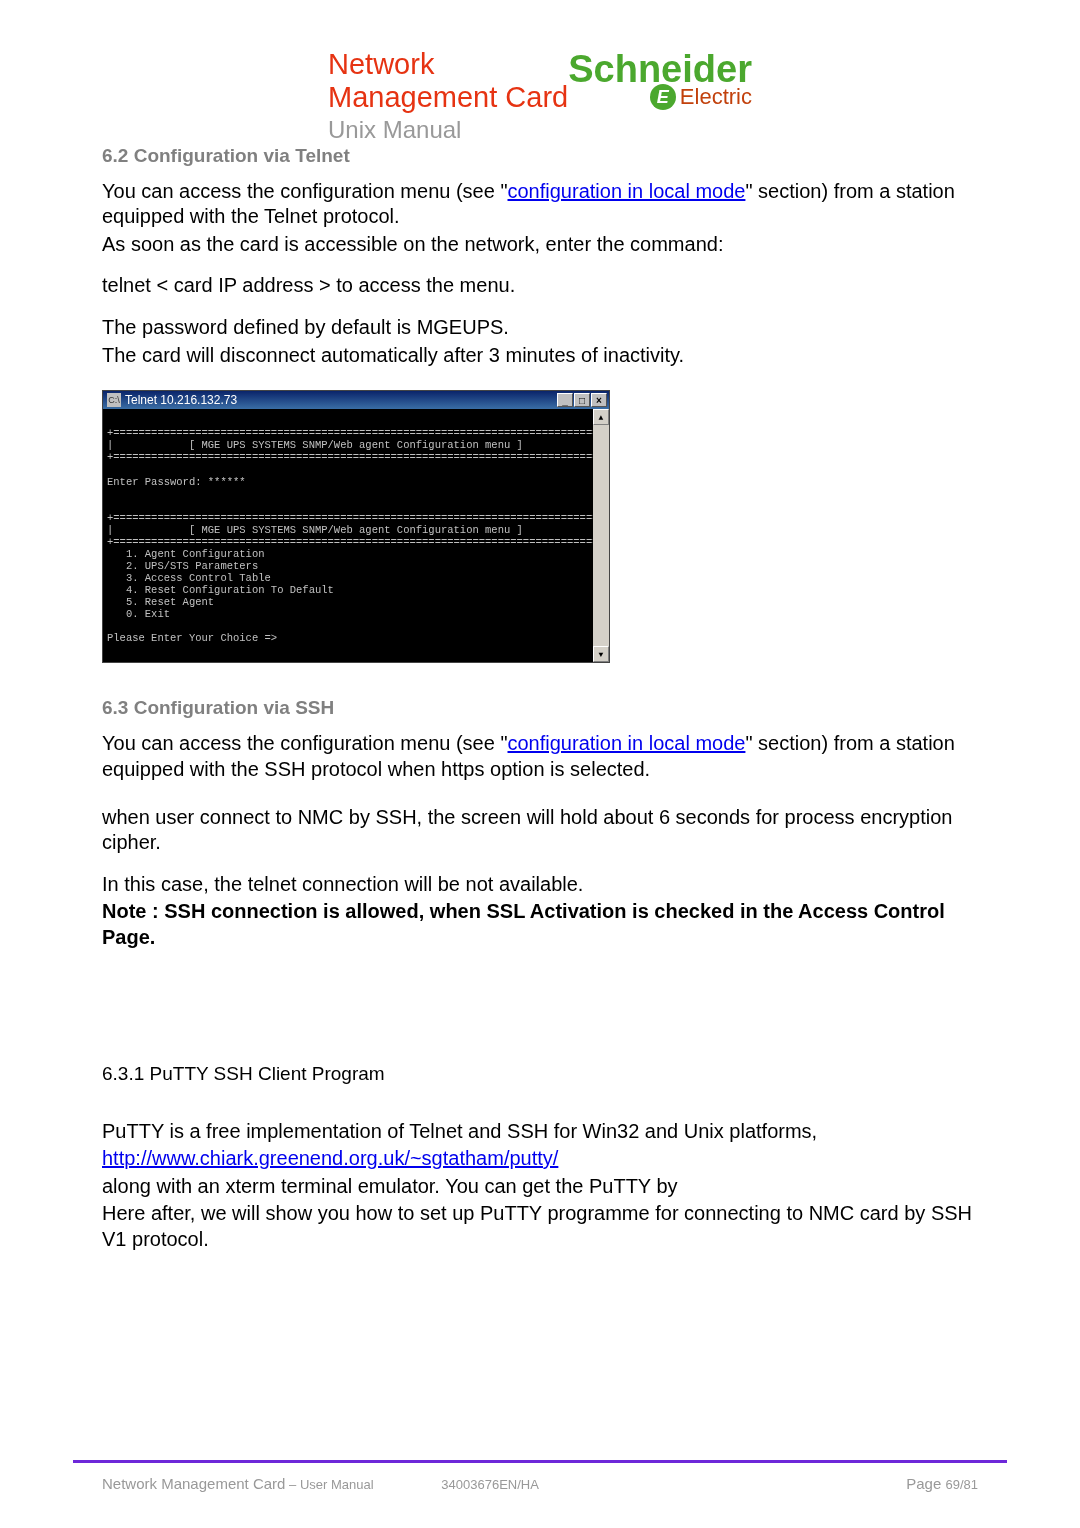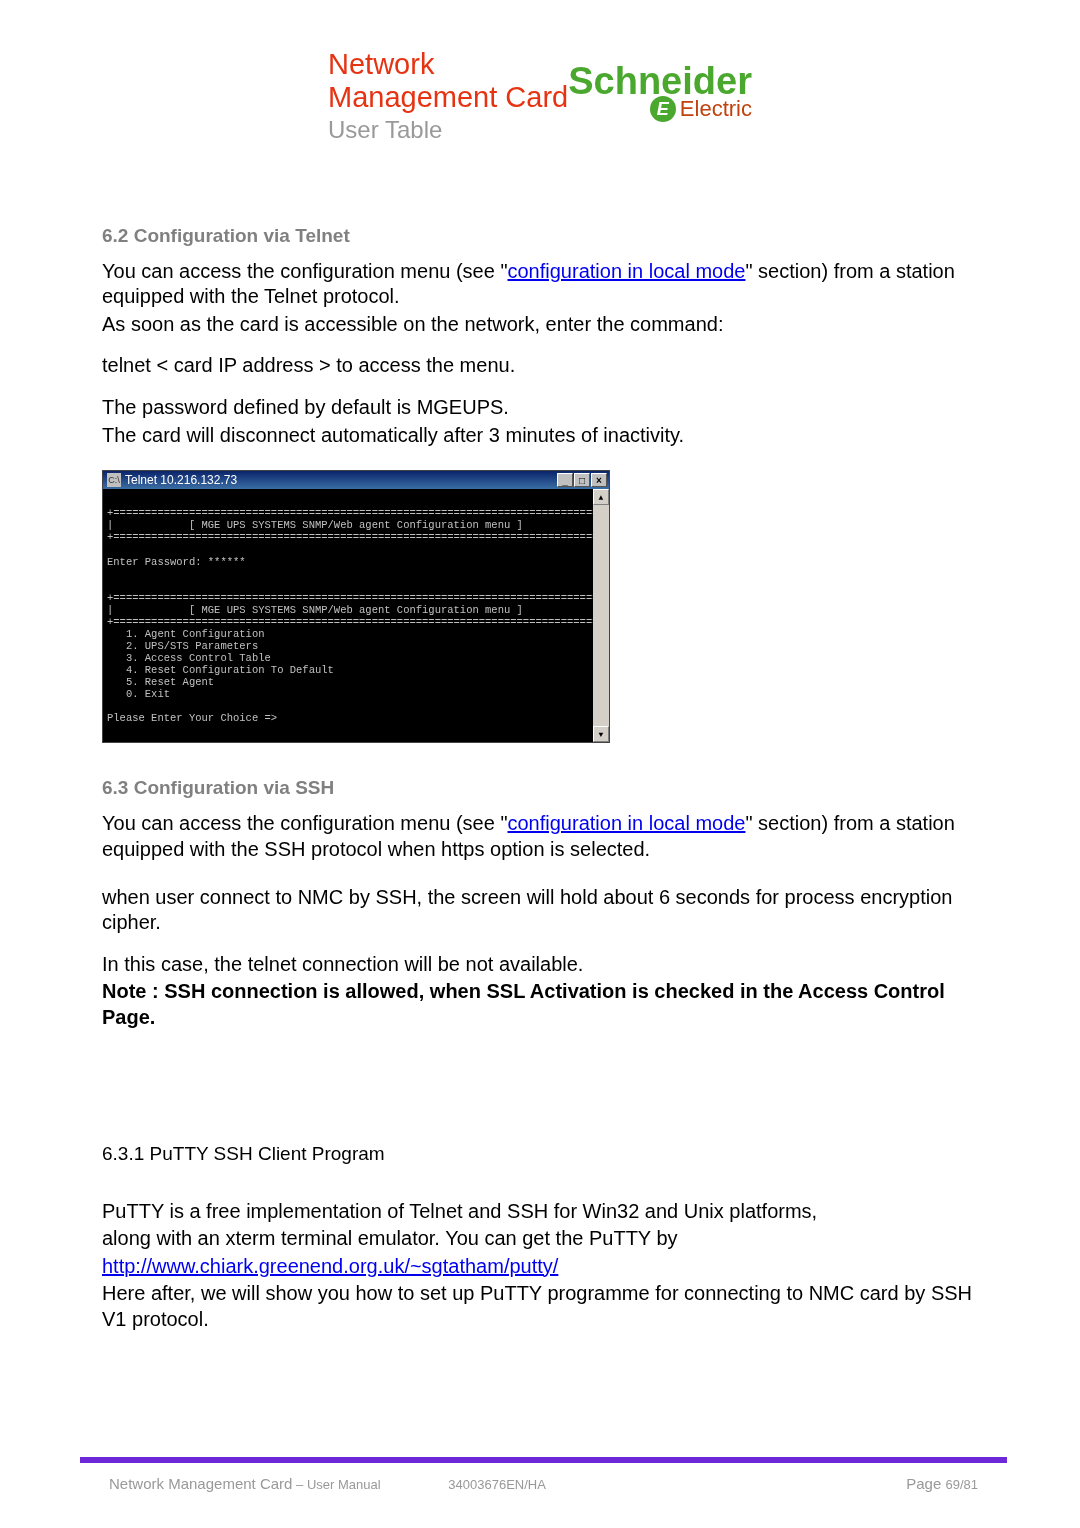--- a/index.html
+++ b/index.html
@@ -31,21 +31,21 @@
     color: #e63312;
     line-height: 1.15;
   }
   .title-sub {
     font-size: 24px;
     font-weight: 300;
     color: #999;
     line-height: 1.25;
   }
   .logo {
-    margin-top: 16px;
+    margin-top: 4px;
   }
   .logo-schneider {
     font-family: Arial, sans-serif;
     font-size: 38px;
     font-weight: 700;
     color: #4ba82e;
     line-height: 0.9;
   }
   .logo-electric {
     display: flex;
@@ -68,21 +68,20 @@
     font-style: italic;
   }
   .logo-electric-text {
     font-size: 22px;
     color: #c2410c;
     font-weight: 400;
   }
 
   .content {
     padding: 0 29px;
-    margin-top: 80px;
   }
   .section-heading {
     font-size: 19px;
     font-weight: 700;
     color: #808080;
     margin-bottom: 12px;
   }
   .sub-heading {
     font-size: 19px;
     font-weight: 400;
@@ -179,40 +178,40 @@
     border-right-color: #808080;
     border-bottom-color: #808080;
     font-size: 8px;
     display: flex; align-items: center; justify-content: center;
     color: #000;
   }
 
   .footer {
     position: absolute;
     bottom: 36px;
-    left: 80px;
+    left: 73px;
     right: 73px;
-    border-top: 6px solid #6d28d9;
+    border-top: 3px solid #6d28d9;
     padding: 12px 29px 0 29px;
     display: flex;
     justify-content: space-between;
     font-size: 14px;
     color: #999;
   }
   .footer .doc-id { color: #999; font-size: 13px; }
 </style>
 </head>
 <body>
 
 <div class="page">
   <div class="header-row">
     <div class="title-block">
       <div class="title-line1">Network</div>
       <div class="title-line2">Management Card</div>
-      <div class="title-sub">User Table</div>
+      <div class="title-sub">Unix Manual</div>
     </div>
     <div class="logo">
       <div class="logo-schneider">Schneider</div>
       <div class="logo-electric">
         <span class="logo-e-icon">E</span>
         <span class="logo-electric-text">Electric</span>
       </div>
     </div>
   </div>
 
@@ -282,22 +281,22 @@
       <div class="spacer-sm"></div>
       <p>In this case, the telnet connection will be not available.</p>
       <p><span class="bold">Note : SSH connection is allowed, when SSL Activation is checked in the Access Control Page.</span></p>
     </div>
 
     <div style="height:70px"></div>
     <div class="sub-heading">6.3.1  PuTTY SSH Client Program</div>
     <div class="spacer-md"></div>
     <div class="body-text">
       <p>PuTTY is a free implementation of Telnet and SSH for Win32 and Unix platforms,</p>
+      <p><a class="link">http://www.chiark.greenend.org.uk/~sgtatham/putty/</a></p>
       <p>along with an xterm terminal emulator. You can get the PuTTY by</p>
-      <p><a class="link">http://www.chiark.greenend.org.uk/~sgtatham/putty/</a></p>
       <p>Here after, we will show you how to set up PuTTY programme for connecting to NMC card by SSH V1 protocol.</p>
     </div>
   </div>
 </div>
 
 <div class="footer">
   <div>
     <span style="font-size:15px;">Network Management Card</span><span style="font-size:13px;"> – User Manual</span>
     <span style="display:inline-block; width:60px;"></span>
     <span class="doc-id">34003676EN/HA</span>

